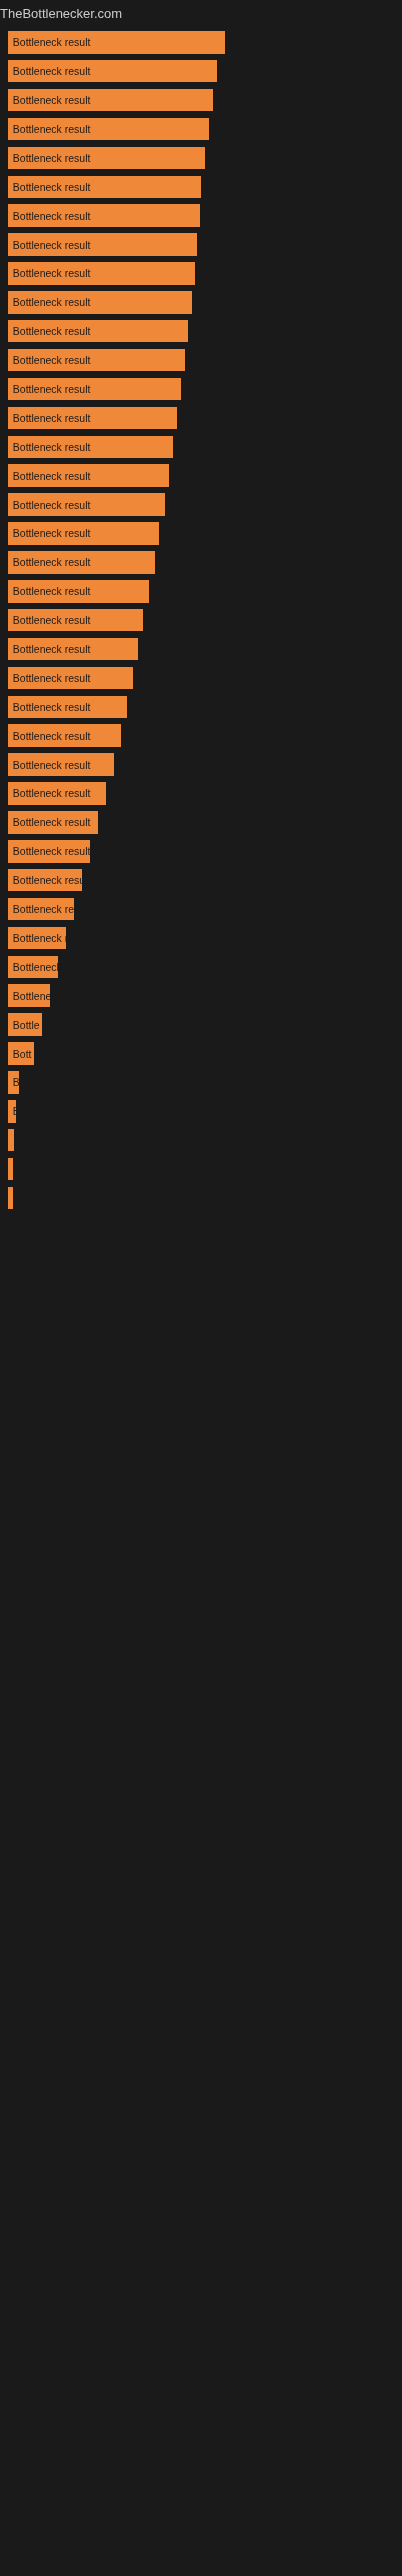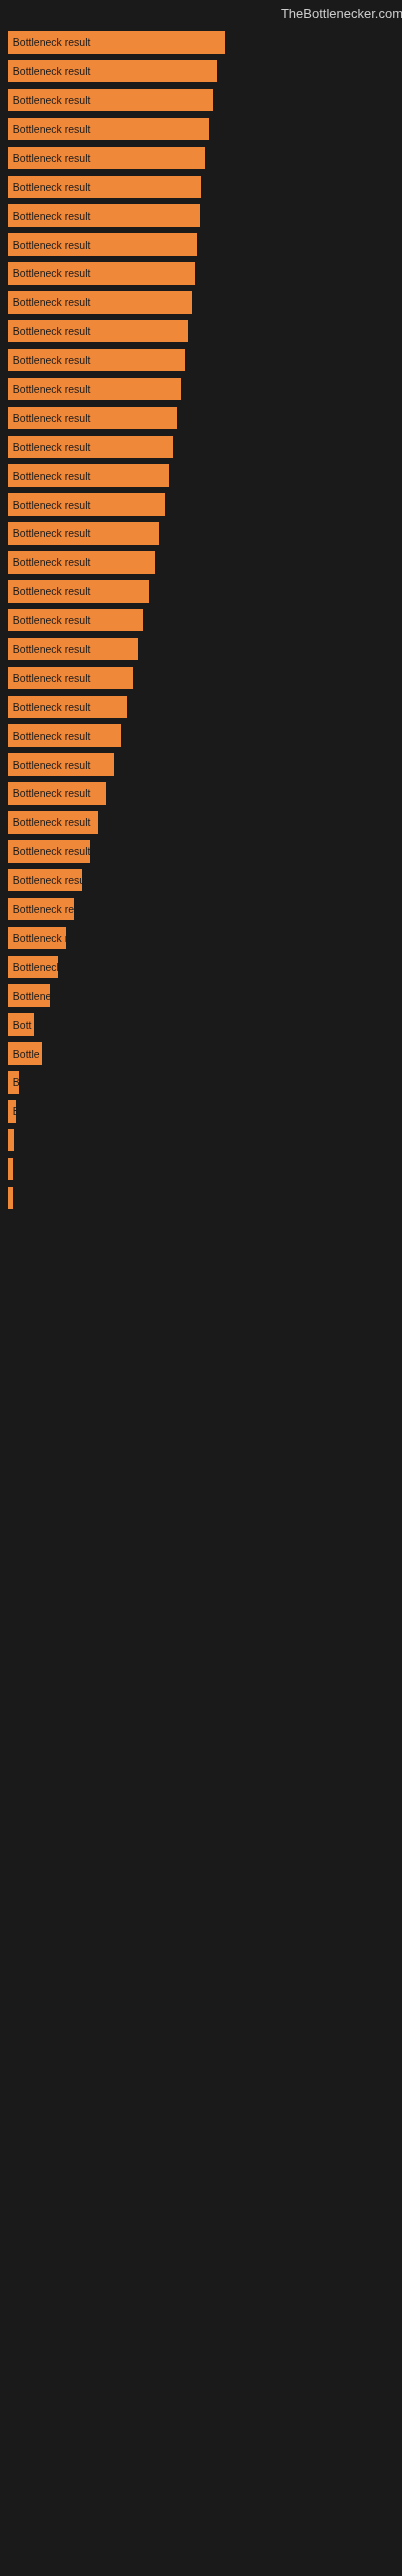--- a/index.html
+++ b/index.html
@@ -8,21 +8,21 @@
       box-sizing: border-box;
     }
     body {
       background-color: #1a1a1a;
       width: 403px;
       min-height: 2576px;
       font-family: Arial, sans-serif;
       position: relative;
     }
     .site-title {
-      text-align: right;
+      text-align: left;
       color: #cccccc;
       font-size: 13px;
       padding: 6.4px 0 9.7px 0;
     }
     .bars-container {
       padding: 0 8px;
       display: flex;
       flex-direction: column;
       gap: 0px;
     }
@@ -218,30 +218,30 @@
       <div class="bar" style="width: 50px;">
         <span class="bar-label">Bottleneck result</span>
       </div>
     </div>
     <div class="bar-row">
       <div class="bar" style="width: 42px;">
         <span class="bar-label">Bottleneck result</span>
       </div>
     </div>
     <div class="bar-row">
+      <div class="bar" style="width: 34px;">
+        <span class="bar-label">Bottle</span>
+      </div>
+    </div>
+    <div class="bar-row">
       <div class="bar" style="width: 26px;">
         <span class="bar-label">Bott</span>
       </div>
     </div>
     <div class="bar-row">
-      <div class="bar" style="width: 34px;">
-        <span class="bar-label">Bottle</span>
-      </div>
-    </div>
-    <div class="bar-row">
       <div class="bar" style="width: 11.3px;">
         <span class="bar-label">B</span>
       </div>
     </div>
     <div class="bar-row">
       <div class="bar" style="width: 8px;">
         <span class="bar-label">B</span>
       </div>
     </div>
     <div class="bar-row">

